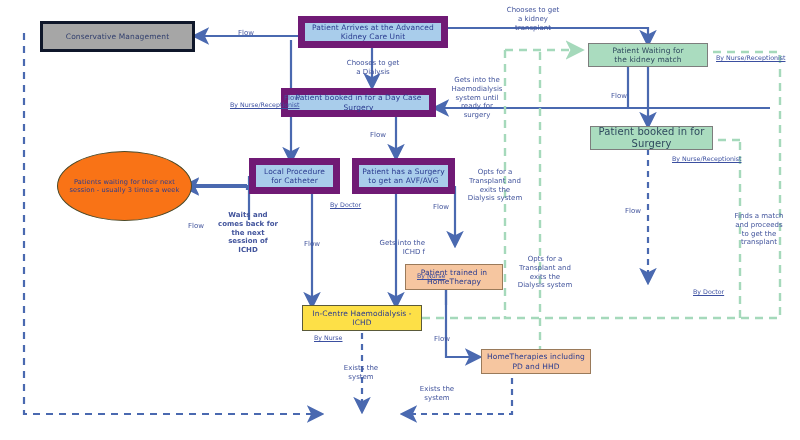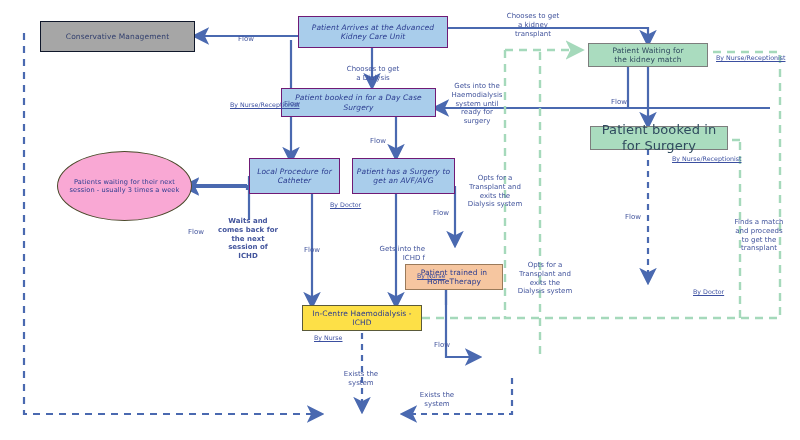--- a/index.html
+++ b/index.html
@@ -3,28 +3,28 @@
 <meta charset="utf-8">
 <style>
   html,body{margin:0;padding:0;background:#ffffff;}
   #stage{position:relative;width:800px;height:440px;background:#fff;
          font-family:"DejaVu Sans","Liberation Sans",sans-serif;overflow:hidden;}
   svg#wires{position:absolute;left:0;top:0;width:800px;height:440px;}
   .node{position:absolute;box-sizing:border-box;display:flex;align-items:center;
         justify-content:center;text-align:center;line-height:1.25;
         color:#2a3b8f;letter-spacing:.1px;}
   .rect{border:1px solid #808080;}
-  .n-blue{background:#a9cdeb;border:1px solid #701a75;font-style:italic;}
-  .n-grey{background:#a6a6a6;border:1px solid #0f172a;color:#33406e;}
+  .n-blue{background:#a9cdeb;border:7px solid #701a75;}
+  .n-grey{background:#a6a6a6;border:3px solid #0f172a;color:#33406e;}
   .n-green{background:#aadcbf;border:1px solid #7d7d7d;color:#2f4a5e;}
   .n-yellow{background:#fde047;border:1px solid #5a5a3a;}
   .n-orange{background:#f6c6a0;border:1px solid #9a7a5a;}
-  .ellipse{background:#f9a8d4;border:1px solid #4a4a2a;border-radius:50%;}
+  .ellipse{background:#f97316;border:1px solid #4a4a2a;border-radius:50%;}
   .lbl{position:absolute;color:#42549c;text-align:center;line-height:1.25;
-       white-space:pre-line;margin-top:6px;}
+       white-space:pre-line;}
   .role{position:absolute;color:#3b4fa0;text-decoration:underline;
         text-align:left;white-space:nowrap;}
   .diamond-wrap{position:absolute;}
   .diamond-txt{position:absolute;inset:0;display:flex;align-items:center;
         justify-content:center;text-align:center;color:#2f3f6e;line-height:1.2;}
 </style>
 </head>
 <body>
 
 <div id="stage">
@@ -117,32 +117,33 @@
   </svg>
 
   <div class="node rect n-grey" style="left:40px;top:21px;width:155px;height:31px;font-size:7.5px;">Conservative Management</div>
 
   <div class="node rect n-blue" style="left:298px;top:16px;width:150px;height:32px;font-size:7.5px;padding:0 4px;">Patient Arrives at the Advanced Kidney Care Unit</div>
 
   <div class="node rect n-green" style="left:588px;top:43px;width:120px;height:24px;font-size:7.5px;padding:0 20px;">Patient Waiting for the kidney match</div>
 
   <div class="node rect n-blue" style="left:281px;top:88px;width:155px;height:29px;font-size:7.5px;padding:0 3px;">Patient booked in for a Day Case Surgery</div>
 
-  <div class="node rect n-green" style="left:590px;top:126px;width:138px;height:24px;font-size:13px;padding:0 3px;">Patient booked in for Surgery</div>
+  <div class="node rect n-green" style="left:590px;top:126px;width:123px;height:24px;font-size:10px;padding:0 3px;">Patient booked in for Surgery</div>
 
   <div class="node ellipse" style="left:57px;top:151px;width:135px;height:70px;font-size:6.6px;padding:0 8px;">Patients waiting for their next session - usually 3 times a week</div>
 
   <div class="node rect n-blue" style="left:249px;top:158px;width:91px;height:36px;font-size:7.5px;padding:0 3px;">Local Procedure for Catheter</div>
 
   <div class="node rect n-blue" style="left:352px;top:158px;width:103px;height:36px;font-size:7.5px;padding:0 3px;">Patient has a Surgery to get an AVF/AVG</div>
 
   <div class="node rect n-orange" style="left:405px;top:244px;width:98px;height:26px;font-size:7.5px;padding:0 3px;margin-top:20px;">Patient trained in HomeTherapy</div>
 
   <div class="node rect n-yellow" style="left:302px;top:305px;width:120px;height:26px;font-size:7.5px;padding:0 3px;">In-Centre Haemodialysis - ICHD</div>
 
+  <div class="node rect n-orange" style="left:481px;top:349px;width:110px;height:25px;font-size:7.5px;padding:0 3px;">HomeTherapies including PD and HHD</div>
 
 
 
   <div class="lbl" style="left:226px;top:29px;width:40px;font-size:7px;">Flow</div>
 
   <div class="lbl" style="left:494px;top:6px;width:78px;font-size:7px;">Chooses to get
 a kidney
 transplant</div>
 
   <div class="lbl" style="left:334px;top:59px;width:78px;font-size:7px;">Chooses to get

